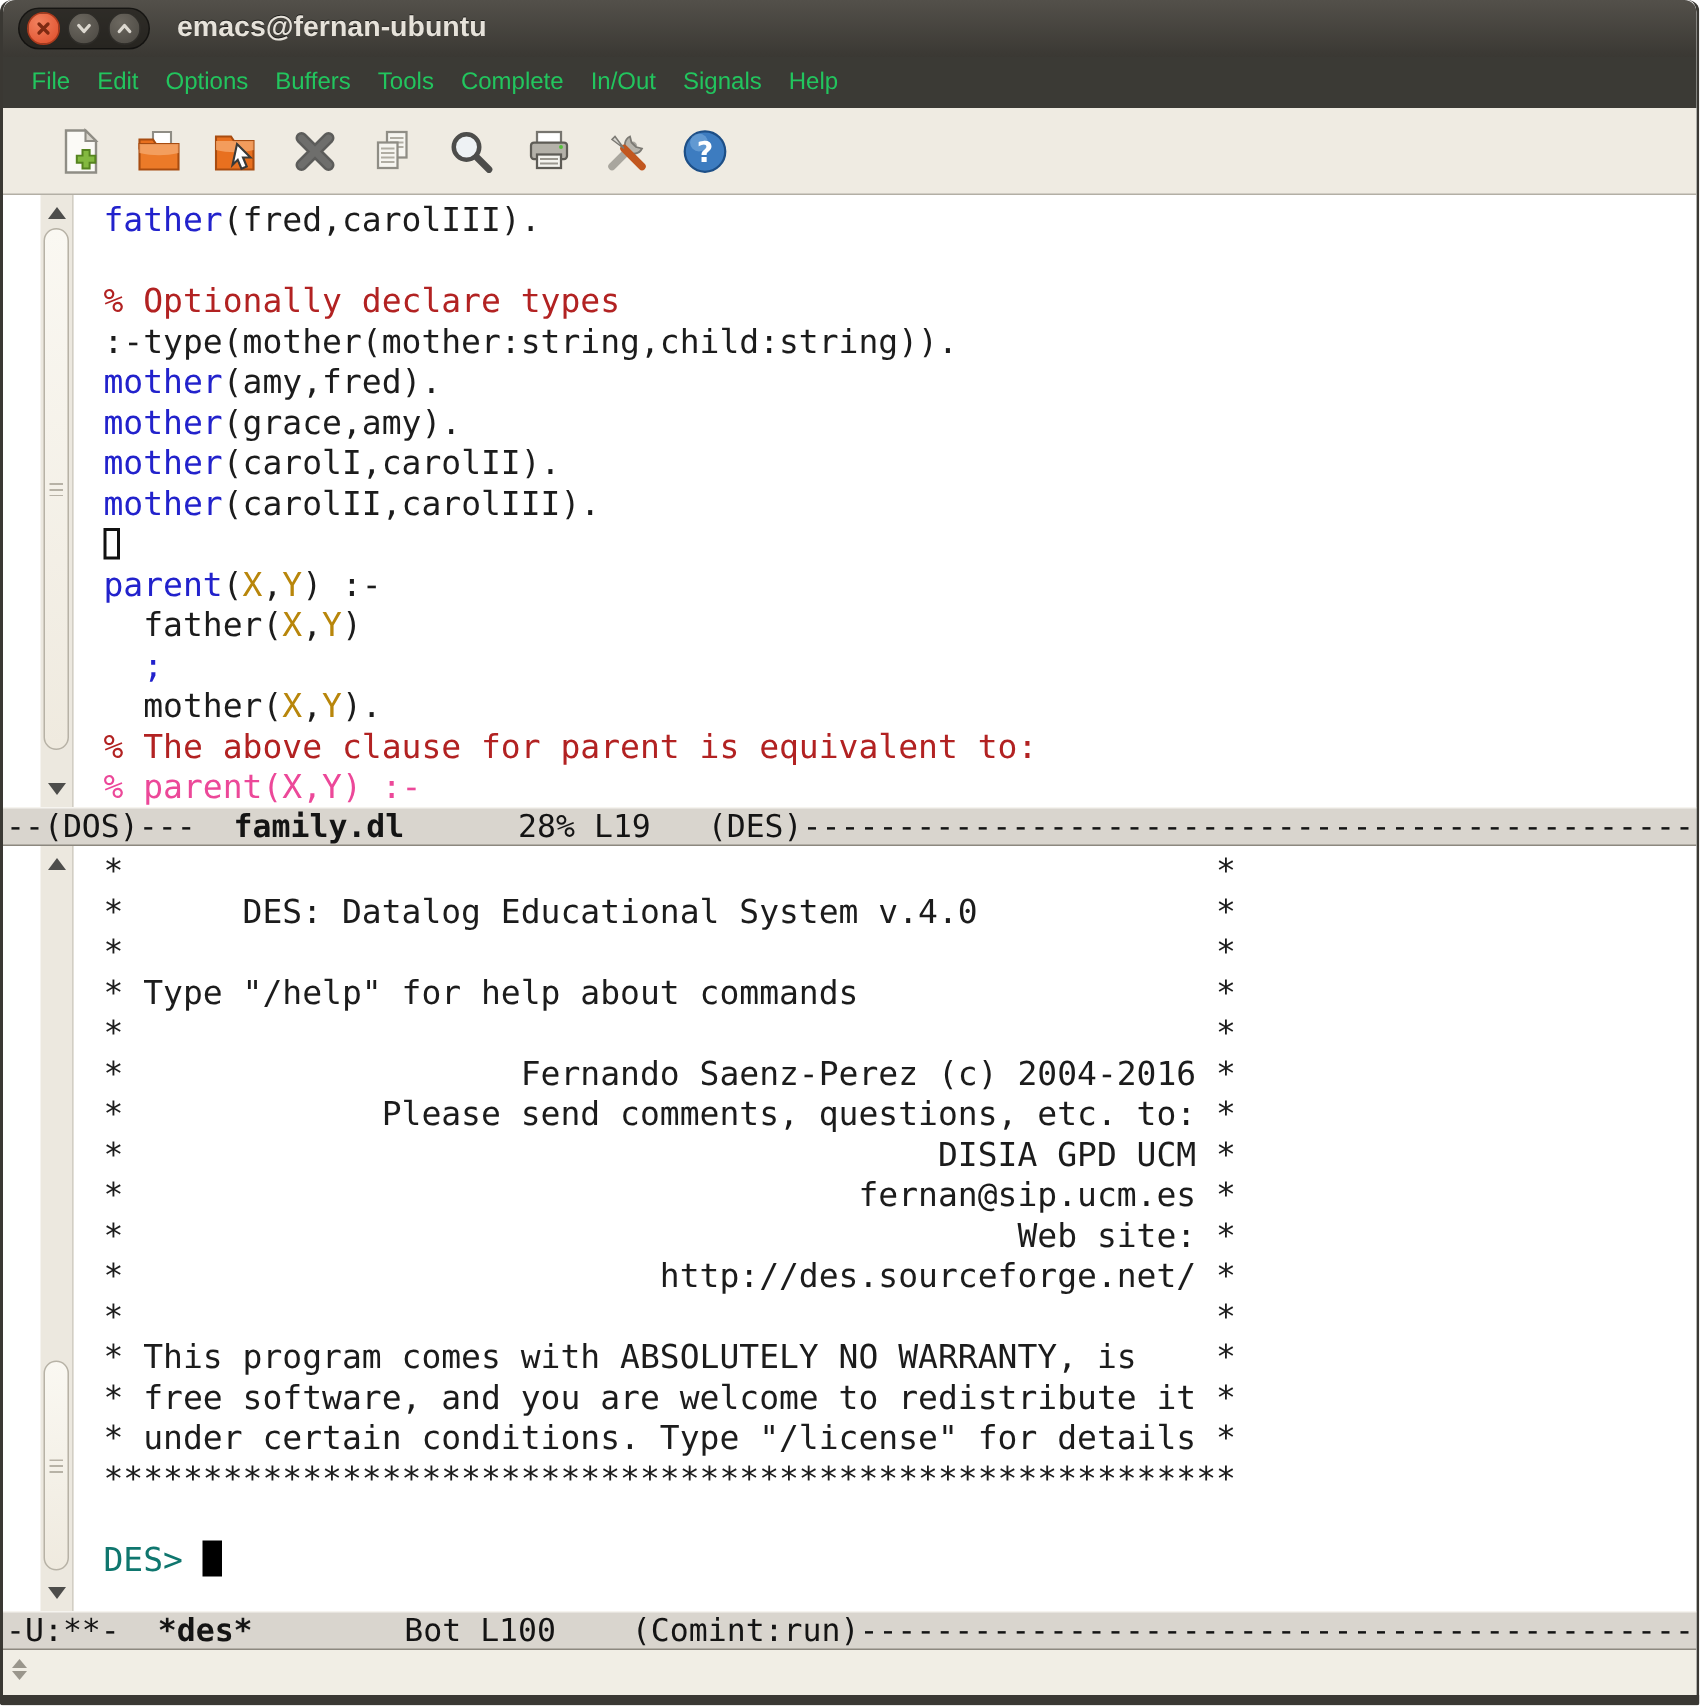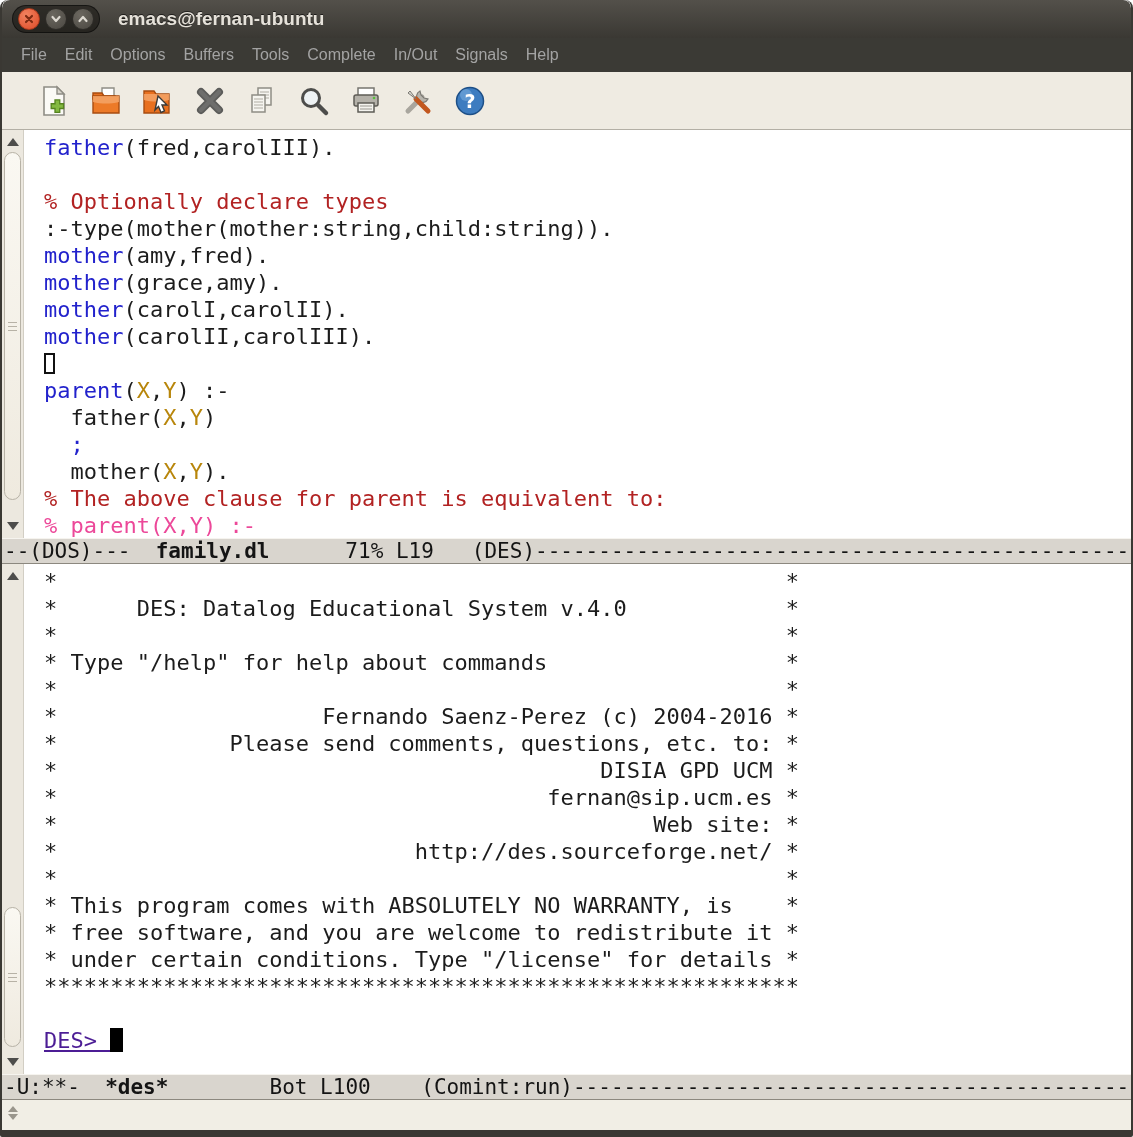--- a/index.html
+++ b/index.html
@@ -32,31 +32,31 @@
   .title-text{
     color:#e6e2da;font-weight:bold;font-size:19px;margin-left:18px;
     text-shadow:0 -1px 0 rgba(0,0,0,.6);
   }
   
   .menubar{
     height:34px;background:#3b3a35;display:flex;align-items:center;
     padding-left:10px;
   }
   .menu-item{
-    color:#a3a3a3;font-size:16px;padding:0 9px;line-height:34px;cursor:default;
+    color:#22c55e;font-size:16px;padding:0 9px;line-height:34px;cursor:default;
   }
   
   .toolbar{
     height:58px;background:#efebe2;border-bottom:1px solid #b3afa5;
     display:flex;align-items:center;gap:16px;padding-left:34px;
   }
   .tbtn{width:36px;height:36px;display:flex;align-items:center;justify-content:center;border-radius:4px;}
   .tbtn svg{display:block;}
   
-  .window{display:flex;background:#ffffff;position:relative;}
+  .window{display:flex;background:#ffffff;position:relative;padding-left:25px;}
   .win-top{height:408px;}
   .win-bottom{height:510px;}
   .sbar{
     width:22px;background:#ece8df;border-right:1px solid #d2cec4;
     position:relative;flex:0 0 22px;
   }
   .arrow-up,.arrow-down{
     position:absolute;left:5px;width:0;height:0;
     border-left:6px solid transparent;border-right:6px solid transparent;
   }
@@ -222,21 +222,21 @@
         <div class="line"><span class="cur-hollow"></span></div>
         <div class="line"><span style="color: rgb(34, 34, 204);">parent</span><span>(</span><span style="color: rgb(184, 134, 11);">X</span><span>,</span><span style="color: rgb(184, 134, 11);">Y</span><span>) :-</span></div>
         <div class="line"><span>  father(</span><span style="color: rgb(184, 134, 11);">X</span><span>,</span><span style="color: rgb(184, 134, 11);">Y</span><span>)</span></div>
         <div class="line"><span>  </span><span style="color: rgb(34, 34, 204);">;</span></div>
         <div class="line"><span>  mother(</span><span style="color: rgb(184, 134, 11);">X</span><span>,</span><span style="color: rgb(184, 134, 11);">Y</span><span>).</span></div>
         <div class="line"><span style="color: rgb(178, 34, 34);">% The above clause for parent is equivalent to:</span></div>
         <div class="line"><span style="color: #ec4899;">% parent(X,Y) :-</span></div>
       </div>
   </div>
 
-  <div class="modeline" id="modeline-top"><span>--(DOS)---  </span><span style="font-weight: bold;">family.dl</span><span>      71% L19   (DES)</span><span>------------------------------------------------------------------------------------------------------------------------</span></div>
+  <div class="modeline" id="modeline-top"><span>--(DOS)---  </span><span style="font-weight: bold;">family.dl</span><span>      28% L19   (DES)</span><span>------------------------------------------------------------------------------------------------------------------------</span></div>
 
   <div class="window win-bottom">
     <div class="sbar">
       <div class="arrow-up"></div>
       <div class="thumb" style="top:343px;height:140px;">
           <div class="grip"></div>
         </div>
       <div class="arrow-down"></div>
     </div>
     <div class="textarea" id="repl-area">
@@ -250,21 +250,21 @@
         <div class="line">*                                         DISIA GPD UCM *</div>
         <div class="line">*                                     fernan@sip.ucm.es *</div>
         <div class="line">*                                             Web site: *</div>
         <div class="line">*                           http://des.sourceforge.net/ *</div>
         <div class="line">*                                                       *</div>
         <div class="line">* This program comes with ABSOLUTELY NO WARRANTY, is    *</div>
         <div class="line">* free software, and you are welcome to redistribute it *</div>
         <div class="line">* under certain conditions. Type "/license" for details *</div>
         <div class="line">*********************************************************</div>
         <div class="line"></div>
-        <div class="line"><span style="color: #4c1d95; text-decoration: underline;">DES&gt; </span><span class="cur-block"></span></div>
+        <div class="line"><span style="color: #0f766e;">DES&gt; </span><span class="cur-block"></span></div>
       </div>
   </div>
 
   <div class="modeline" id="modeline-bottom"><span>-U:**-  </span><span style="font-weight: bold;">*des*</span><span>        Bot L100    (Comint:run)</span><span>------------------------------------------------------------------------------------------------------------------------</span></div>
 
   <div class="echo">
     <div class="mini-sbar">
       <div class="mini-up"></div>
       <div class="mini-down"></div>
     </div>

